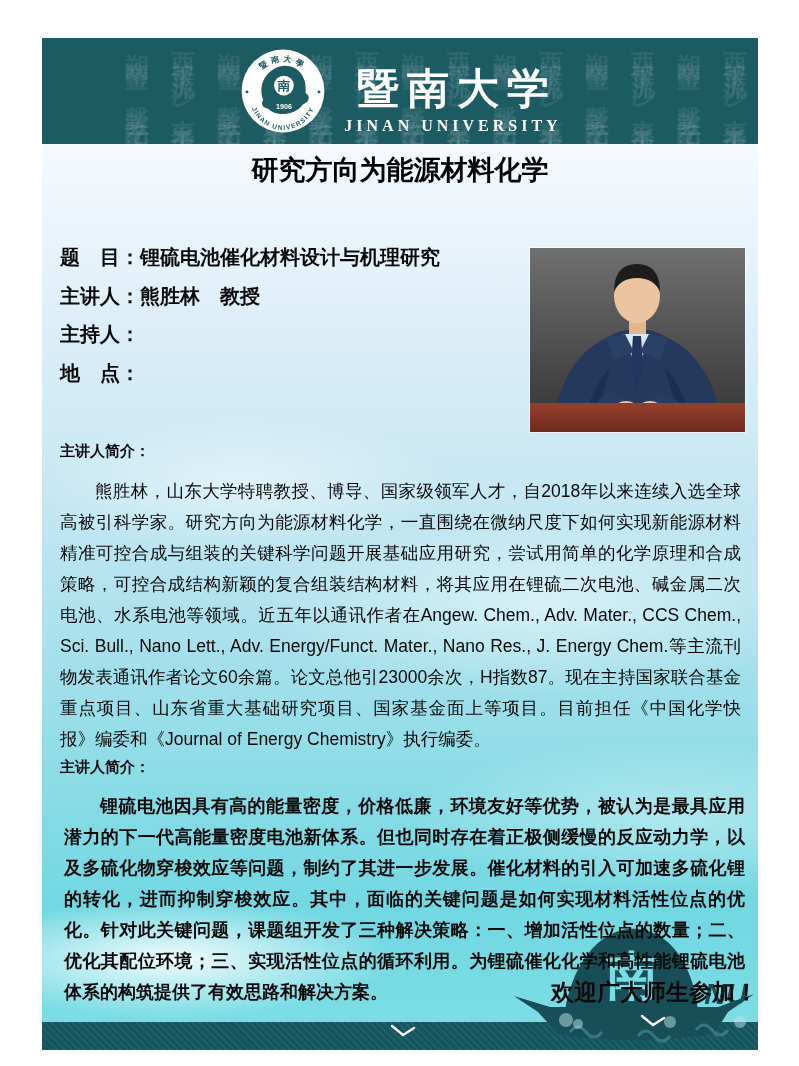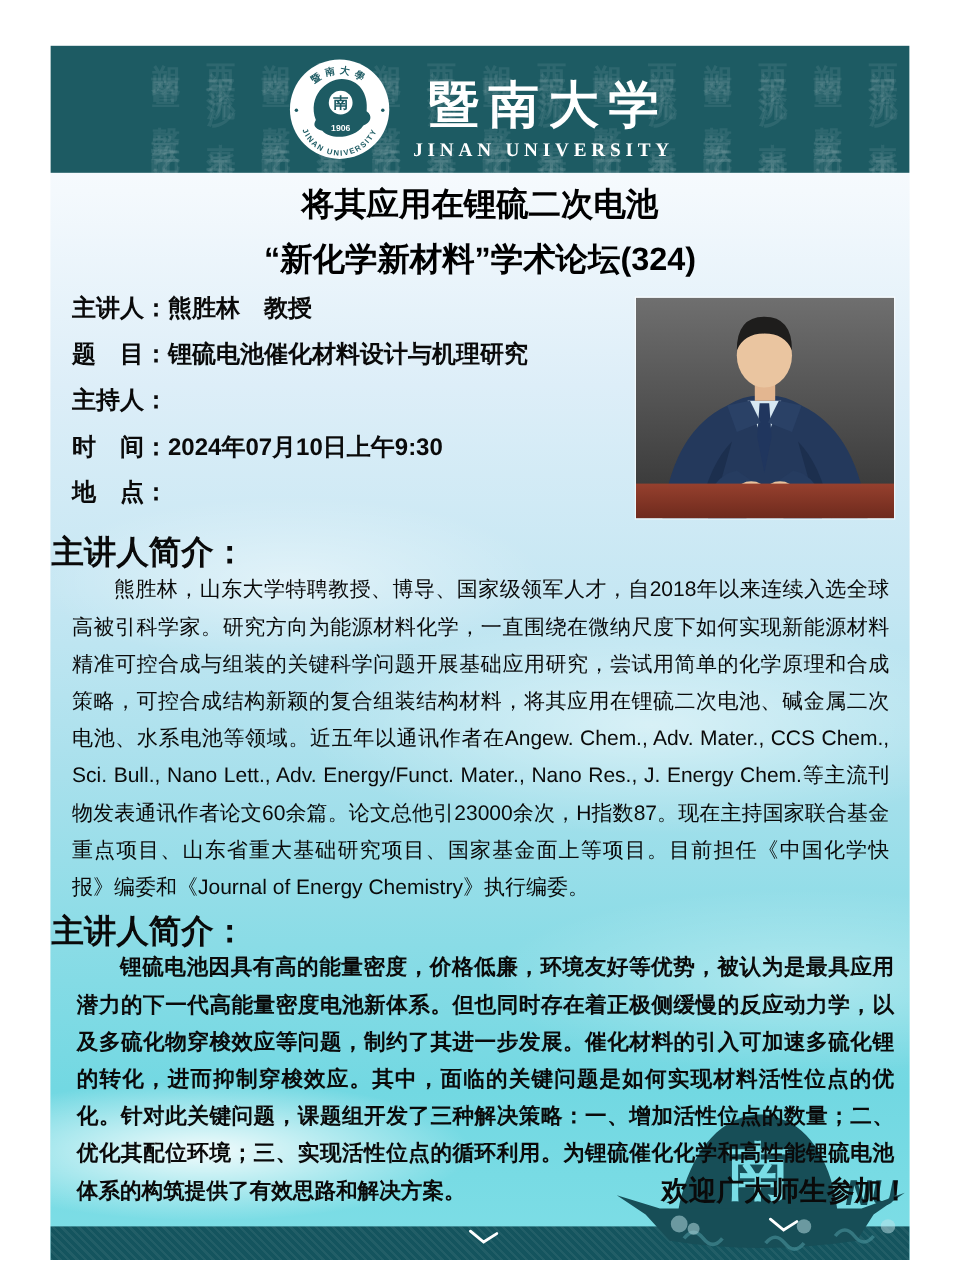--- a/index.html
+++ b/index.html
@@ -24,21 +24,21 @@
       font-family:"Liberation Serif","DejaVu Serif",serif;}
   .title{position:absolute;left:0;width:100%;text-align:center;font-weight:bold;color:#000;}
   .title1{top:114px;font-size:27px;}
   .title2{top:160px;font-size:27px;}
   .details{position:absolute;top:200px;left:18px;width:468px;}
   .detail-row{display:flex;font-size:20px;font-weight:bold;line-height:38.5px;white-space:nowrap;}
   .detail-label{flex:0 0 auto;}
   .photo{position:absolute;top:210px;left:488px;width:215px;height:184px;overflow:hidden;
       box-shadow:0 0 0 1px rgba(255,255,255,.6);}
   .photo svg{display:block;}
-  .section-heading{position:absolute;left:1px;font-size:27px;font-weight:bold;}
+  .section-heading{position:absolute;left:18px;font-size:15px;font-weight:bold;}
   .bio-heading{top:404px;}
   .bio-text{position:absolute;top:438px;left:18px;width:681px;font-size:17.5px;line-height:31px;
       text-align:justify;text-indent:2em;z-index:2;}
   .abstract-heading{top:720px;}
   .abstract-text{position:absolute;top:753px;left:22px;width:681px;font-size:18px;line-height:31px;
       font-weight:600;text-align:justify;text-indent:2em;z-index:2;}
   .welcome{position:absolute;top:939px;left:0;width:100%;text-align:right;font-size:23px;
       font-weight:bold;z-index:3;}
   .footer-band{position:absolute;left:0;right:0;bottom:0;height:28px;background:#14545e;
       background-image:repeating-linear-gradient(45deg, rgba(255,255,255,.06) 0 2px, transparent 2px 5px);}
@@ -73,38 +73,33 @@
             <textPath href="#arcBottom" startOffset="50%" text-anchor="middle">JINAN UNIVERSITY</textPath>
           </text>
         </svg>
         <div class="logo-names">
           <div class="logo-zh">暨南大学</div>
           <div class="logo-en">JINAN UNIVERSITY</div>
         </div>
       </div>
     </div>
 
-    <div class="title title1">将其应用在锂硫二次电池</div>
-    <div class="title title2">“新化学新材料”学术论坛(324)</div>
+    <div class="title title1">研究方向为能源材料化学</div>
 
     <div class="details">
+      <div class="detail-row">
+        <span class="detail-label">题　目：</span>
+        <span class="detail-value">锂硫电池催化材料设计与机理研究</span>
+      </div>
       <div class="detail-row">
         <span class="detail-label">主讲人：</span>
         <span class="detail-value">熊胜林　教授</span>
       </div>
       <div class="detail-row">
-        <span class="detail-label">题　目：</span>
-        <span class="detail-value">锂硫电池催化材料设计与机理研究</span>
-      </div>
-      <div class="detail-row">
         <span class="detail-label">主持人：</span>
-      </div>
-      <div class="detail-row">
-        <span class="detail-label">时　间：</span>
-        <span class="detail-value">2024年07月10日上午9:30</span>
       </div>
       <div class="detail-row">
         <span class="detail-label">地　点：</span>
       </div>
     </div>
 
     <div class="photo">
       <svg width="215" height="184" viewBox="0 0 215 184">
         <defs>
           <linearGradient id="bgGrad" x1="0" y1="0" x2="0" y2="1">

